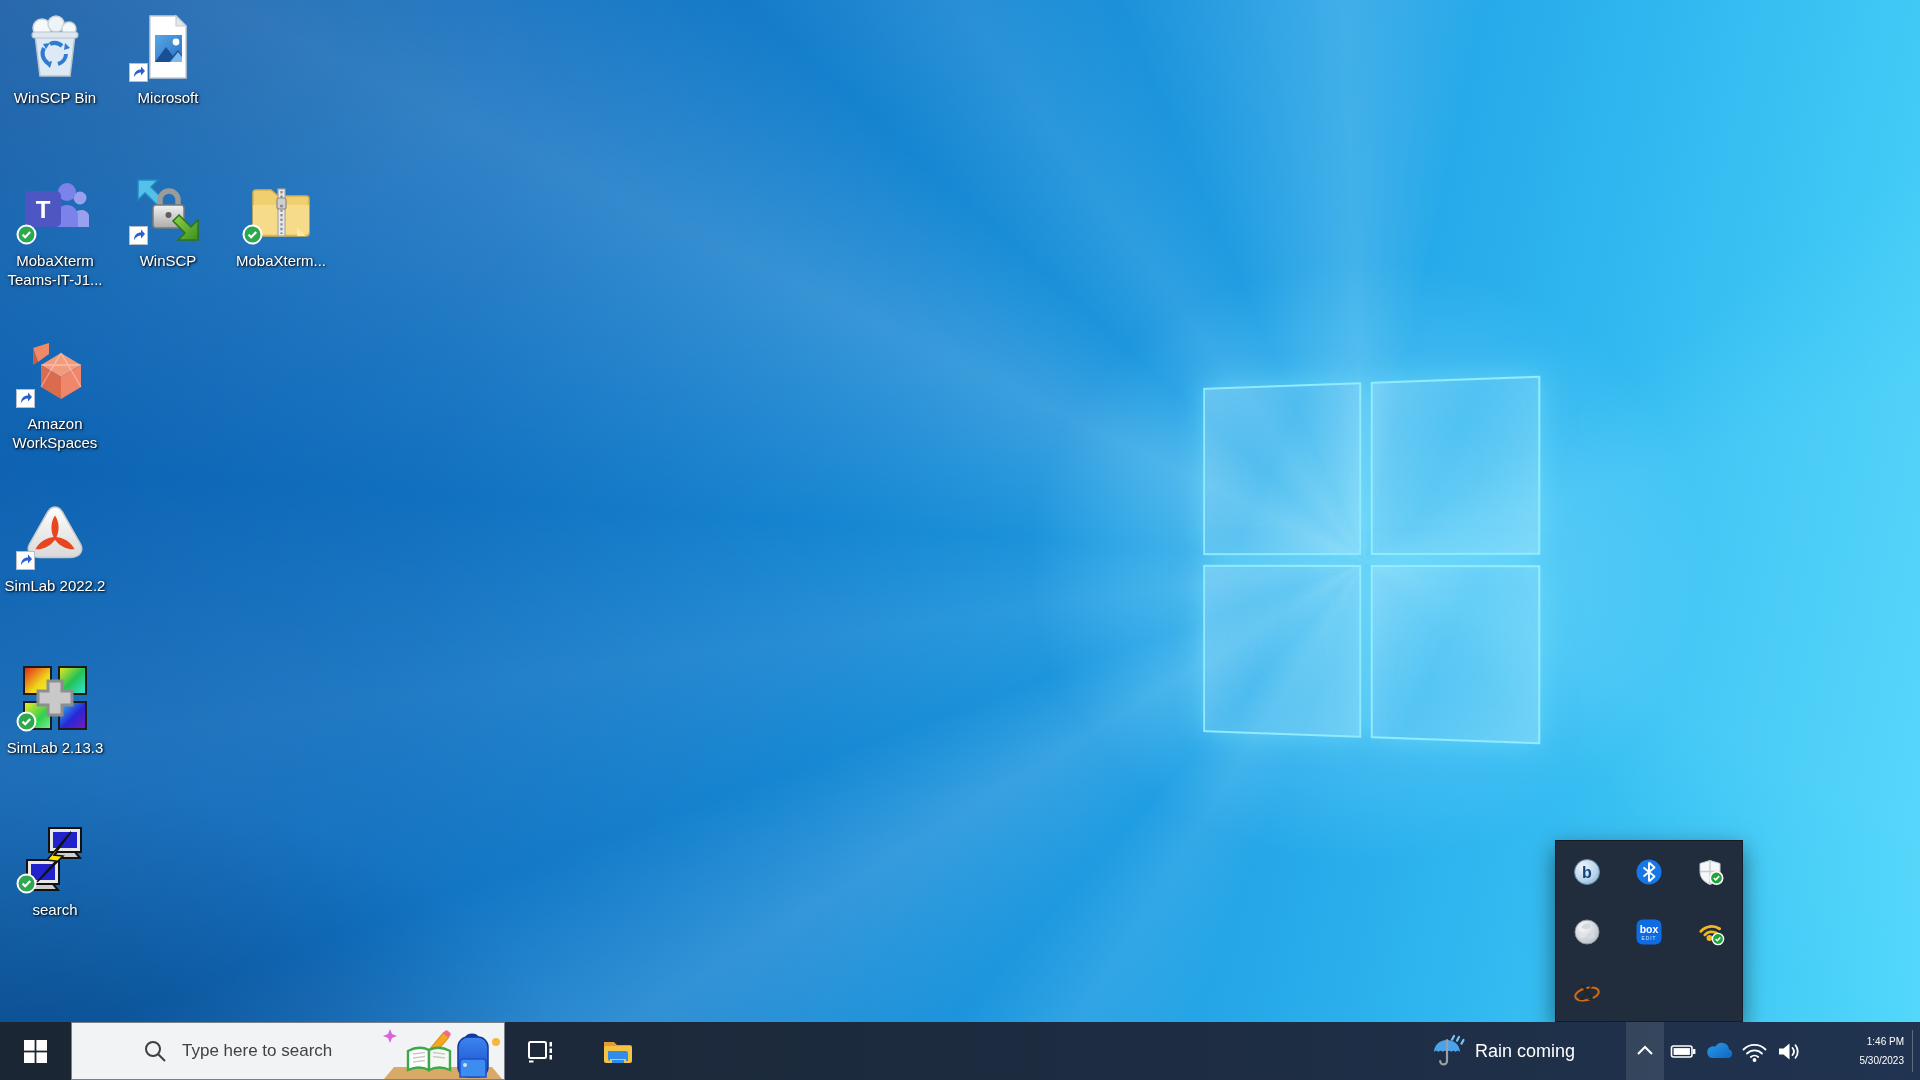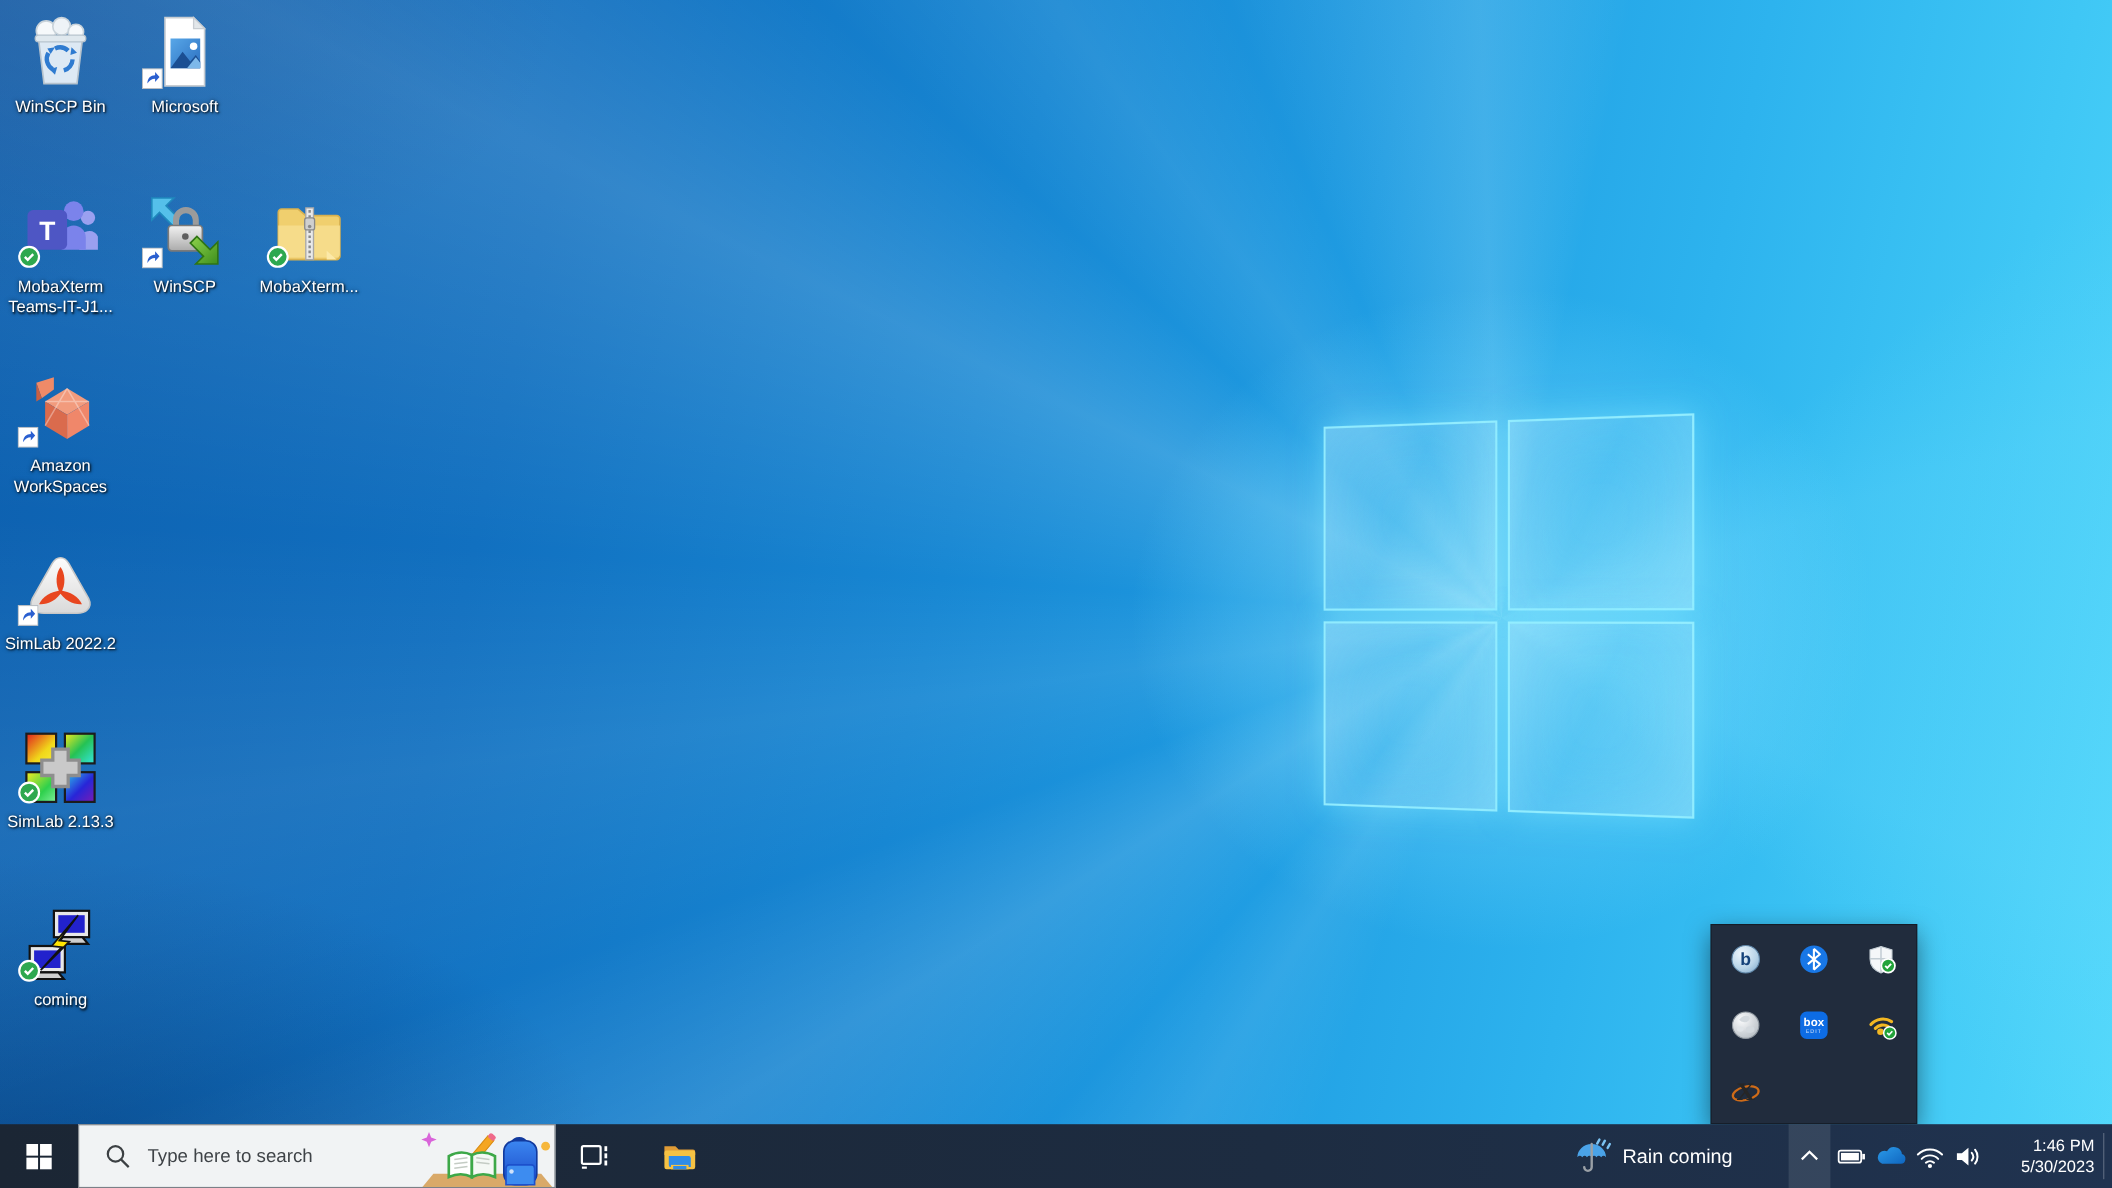--- a/index.html
+++ b/index.html
@@ -46,37 +46,37 @@
     box-shadow:0 8px 22px rgba(0,0,0,.5); }
   .tray-grid { display:grid; grid-template-columns:repeat(3,62px); grid-auto-rows:60px; padding-top:1px; }
   .tray-cell { display:flex; align-items:center; justify-content:center; cursor:pointer; }
 
   
   .taskbar { position:absolute; left:0; top:1022px; width:1920px; height:58px;
     background: linear-gradient(90deg,#1b2634 0%,#1d2c41 60%,#203350 100%); }
   .tb-btn { position:absolute; top:0; height:58px; display:flex; align-items:center; justify-content:center; cursor:pointer; }
   .start { left:0; width:70px; }
   .searchbox { position:absolute; left:71px; top:0; width:434px; height:58px;
-    background:#f1f3f4; border:1px solid #7a8087; display:flex; align-items:center; cursor:text; }
+    background:#f1f3f4; border:1px solid #7a8087; display:flex; align-items:center; cursor:text;padding-left:48px; }
   .searchbox .mag { margin:0 14px 0 22px; flex:0 0 auto; }
   .searchbox input { flex:1; border:none; outline:none; background:transparent;
     font-size:17px; color:#202124; font-family:"Liberation Sans", sans-serif; }
   .searchbox input::placeholder { color:#3f4347; opacity:1; }
   .search-illus { position:absolute; right:2px; top:2px; width:122px; height:54px; overflow:hidden; }
   .taskview { left:516px; width:48px; }
   .explorer { left:593px; width:48px; }
   .weather { left:1425px; width:192px; gap:8px; padding-left:6px; justify-content:flex-start; }
   .weather .wtxt { color:#fff; font-size:18px; white-space:nowrap; }
   .chevron { left:1626px; width:38px; background:rgba(255,255,255,.10); }
   .tb-ico-battery { left:1666px; width:34px; }
   .tb-ico-cloud   { left:1701px; width:34px; }
   .tb-ico-wifi    { left:1737px; width:34px; }
   .tb-ico-vol     { left:1772px; width:34px; }
   .clock { left:1806px; width:102px; flex-direction:column; justify-content:center; align-items:flex-end;
-    color:#fff; font-size:15px; line-height:19px; padding-right:4px; }
+    color:#fff; font-size:10px; line-height:19px; padding-right:4px; }
   .show-desktop { position:absolute; left:1912px; top:8px; width:1px; height:42px; background:rgba(255,255,255,.28); }
 </style>
 </head>
 <body>
 
 <div class="screen">
 
   <div class="wallpaper"></div>
   <div class="rays"></div>
   <div class="logo-glow"></div>
@@ -306,21 +306,21 @@
         </g>
         <path d="M52 8 L28 36 L37 37 L18 58 L44 32 L35 31 Z" fill="#ffe400" stroke="#111" stroke-width="1.6"></path>
       </svg>
       <span class="badge">
         <svg width="21" height="21" viewBox="0 0 21 21">
           <circle cx="10.5" cy="10.5" r="9" fill="#2ea84f" stroke="#fff" stroke-width="2"></circle>
           <path d="M6.6 10.6 l2.6 2.6 5 -5.2" stroke="#fff" stroke-width="2.2" fill="none"></path>
         </svg>
       </span>
     </div>
-    <div class="lbl">coming</div>
+    <div class="lbl">search</div>
   </div>
 
   <div class="tray-popup">
     <div class="tray-grid">
 
       <div class="tray-cell">
         <svg width="28" height="28" viewBox="0 0 28 28">
           <defs>
               <radialGradient id="bsph" cx="0.35" cy="0.3" r="0.9">
             <stop offset="0" stop-color="#eef6fc"></stop>

